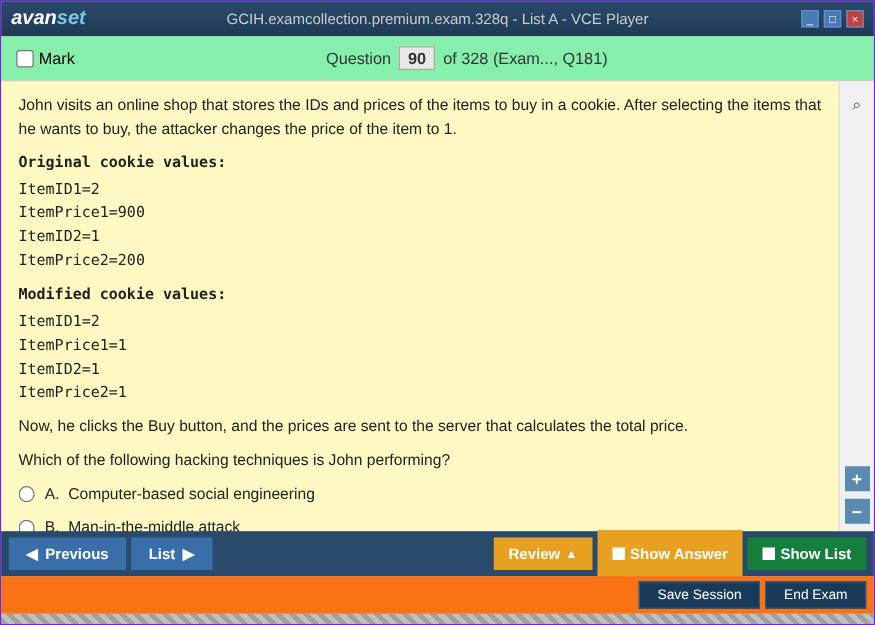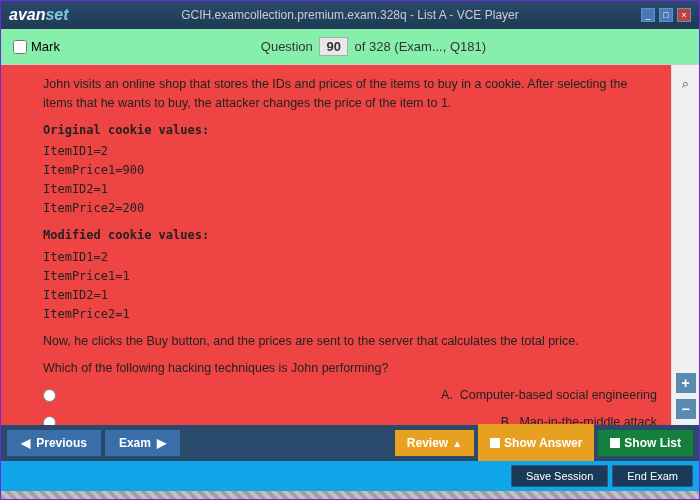--- a/index.html
+++ b/index.html
@@ -97,22 +97,21 @@
       padding: 1px 6px;
       margin: 0 3px;
       font-weight: bold;
     }
 
     
     .content-area {
       flex: 1;
       display: flex;
       overflow: hidden;
-      background: #ef4444;
-      padding-left: 28px;
+      background: #fef9c3;
     }
 
     .question-content {
       flex: 1;
       padding: 10px 14px;
       overflow-y: auto;
       font-size: 12.5px;
       line-height: 1.5;
       color: #222;
     }
@@ -135,21 +134,20 @@
 
     .choices {
       margin-top: 8px;
     }
     .choice-item {
       display: flex;
       align-items: center;
       gap: 8px;
       margin-bottom: 8px;
       font-size: 12.5px;
-      justify-content: space-between;
     }
     .choice-item input[type="radio"] {
       width: 13px;
       height: 13px;
       flex-shrink: 0;
     }
 
     
     .side-toolbar {
       width: 28px;
@@ -261,21 +259,21 @@
     .btn-icon-sq {
       width: 10px;
       height: 10px;
       background: white;
       display: inline-block;
       flex-shrink: 0;
     }
 
     
     .very-bottom {
-      background: #0ea5e9;
+      background: #f97316;
       height: 30px;
       display: flex;
       align-items: center;
       justify-content: flex-end;
       padding: 0 6px;
       gap: 4px;
       flex-shrink: 0;
     }
     .btn-save {
       height: 22px;
@@ -383,21 +381,21 @@
     </div>
 
   </div>
 
   <div class="bottom-toolbar">
     <button class="nav-btn btn-prev">
       <span>◀</span>
       <span>Previous</span>
     </button>
     <button class="nav-btn btn-next">
-      <span>Exam</span>
+      <span>List</span>
       <span>▶</span>
     </button>
     <div class="spacer"></div>
     <button class="btn-review">
       <span>Review</span>
       <span style="font-size:10px;">▲</span>
     </button>
     <button class="btn-show-answer">
       <span class="btn-icon-sq"></span>
       <span>Show Answer</span>

